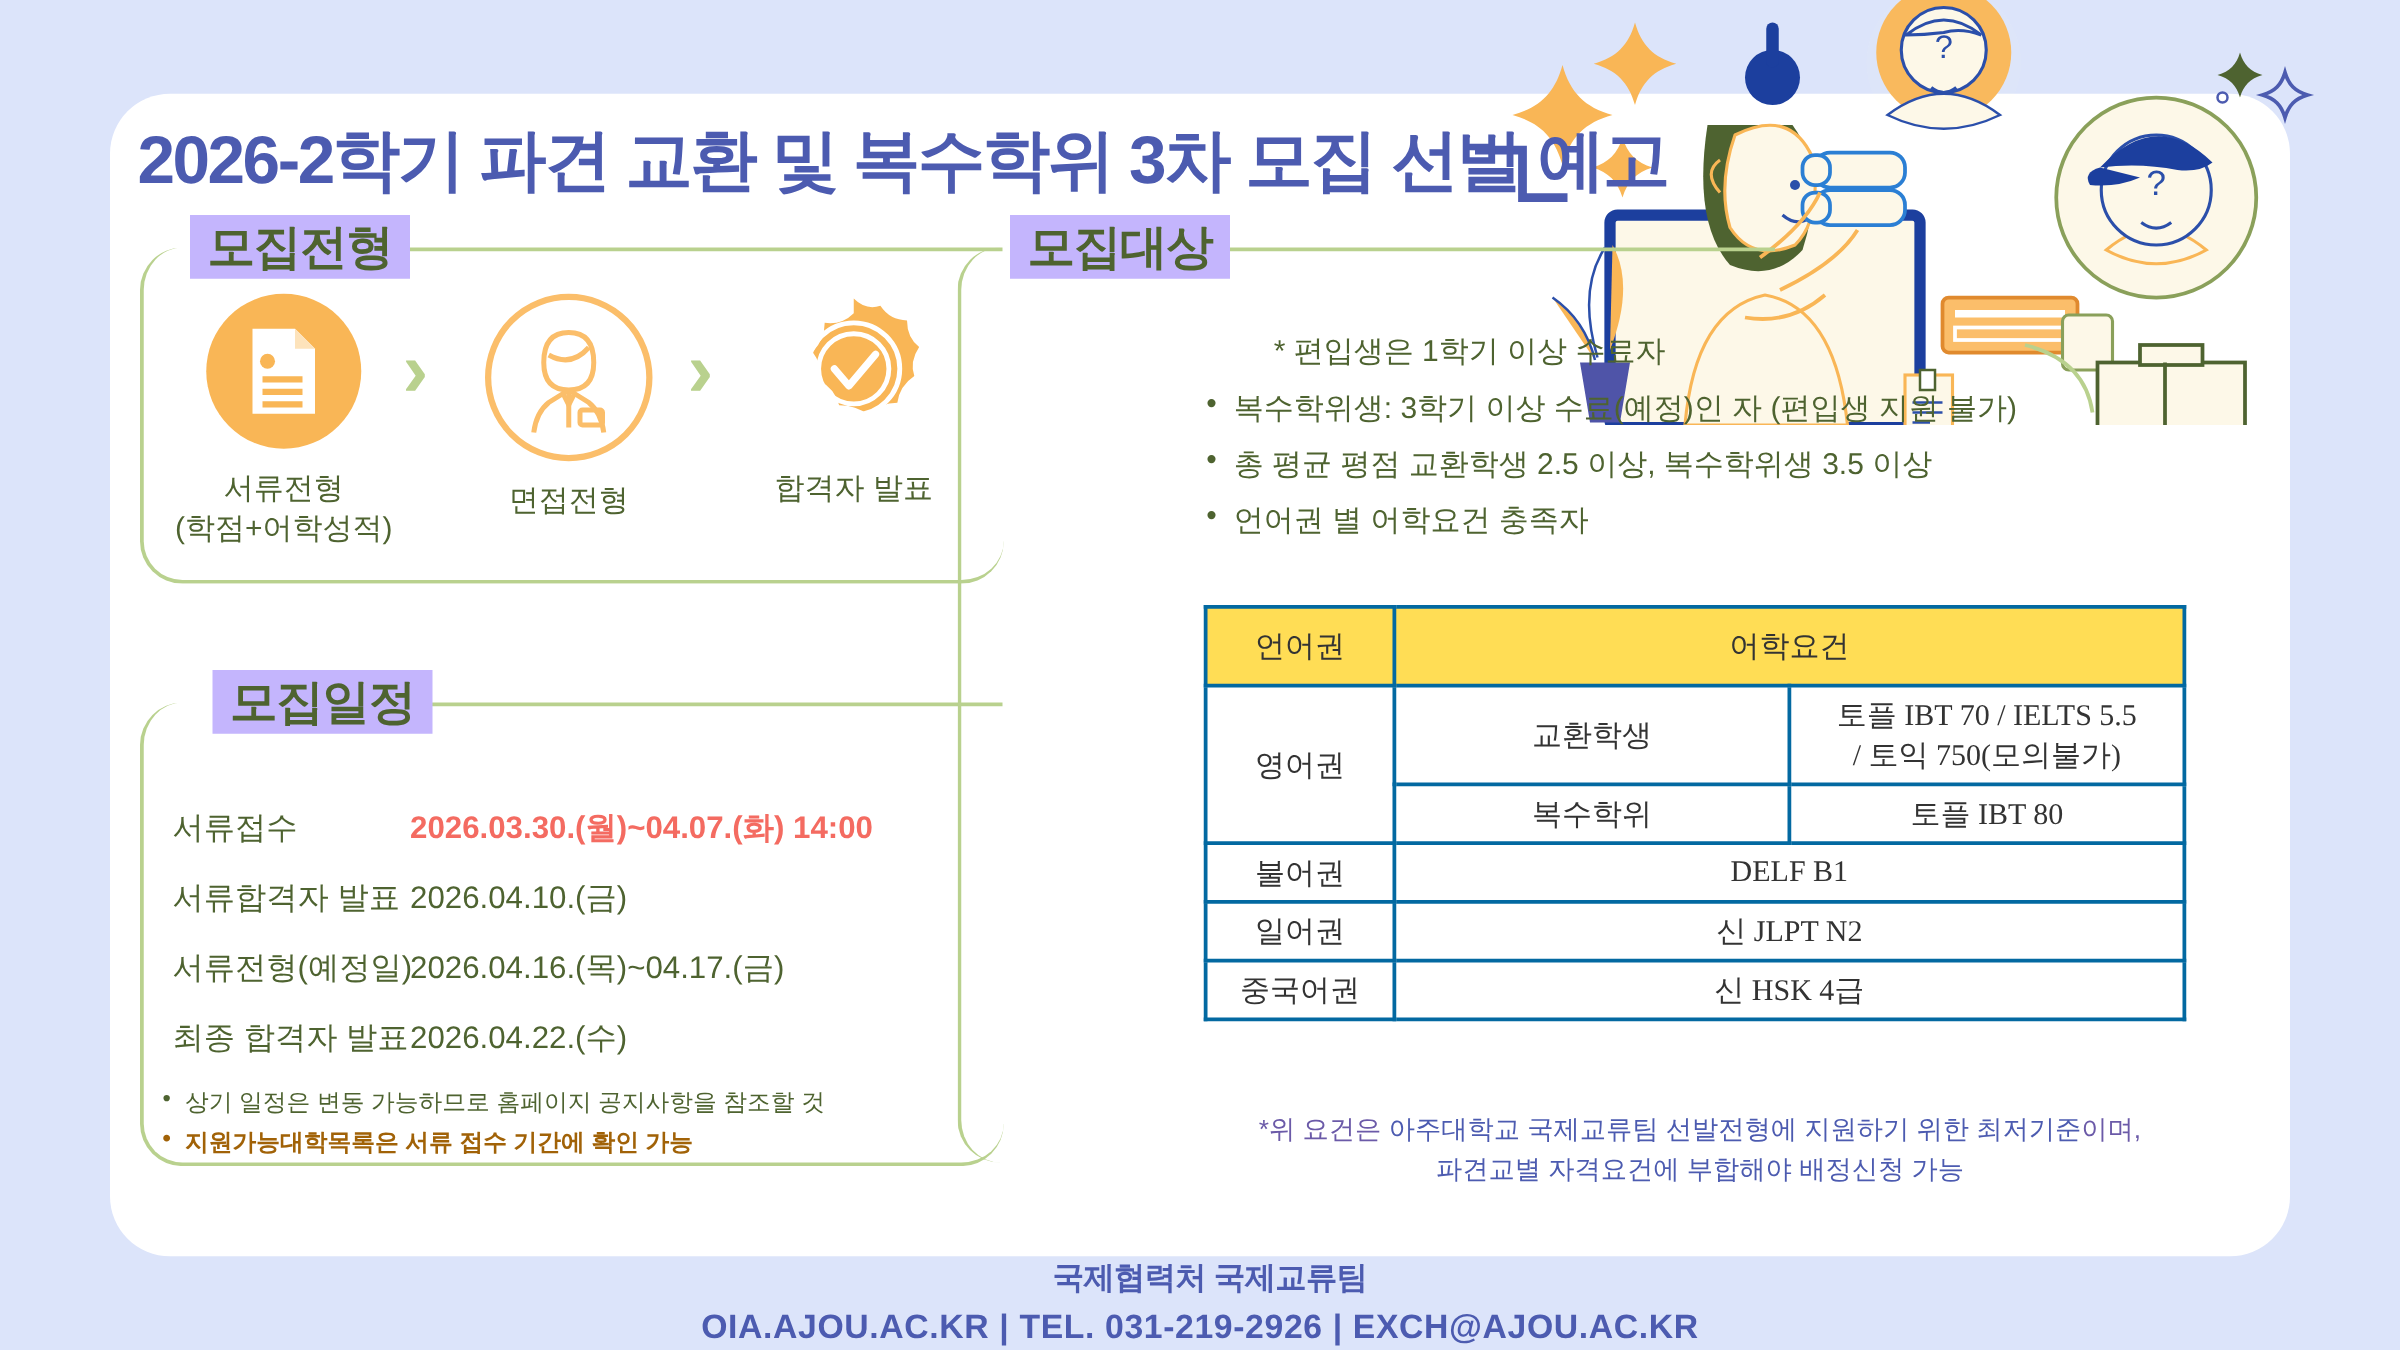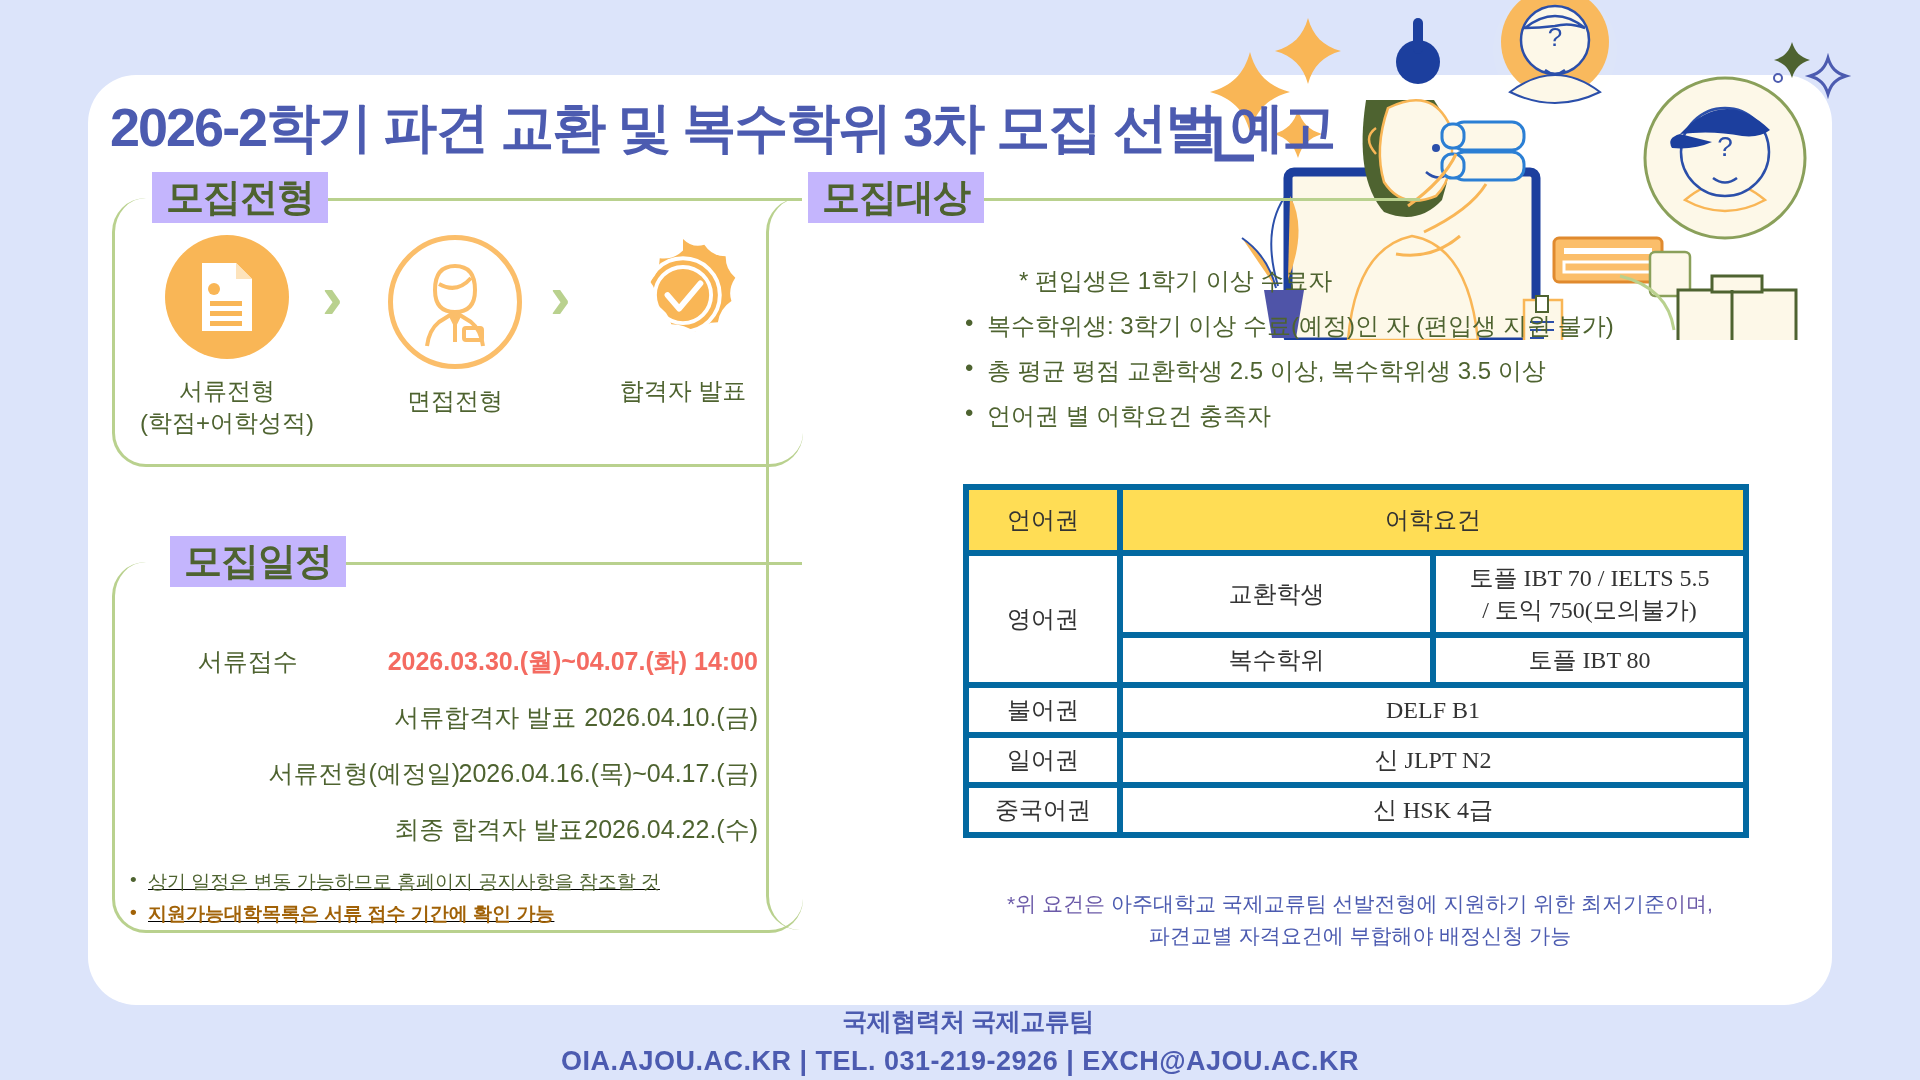--- a/index.html
+++ b/index.html
@@ -44,25 +44,25 @@
   .ic-outline{border:5px solid #fbbe6a;background:#fff;}
   .proc-label{
     margin-top:16px;font-size:24px;color:#4e6330;line-height:1.35;
     white-space:nowrap;
   }
   .chev{
     position:absolute;top:46px;font-size:62px;color:#b9d18e;font-weight:bold;
   }
   
   .sched{position:absolute;left:138px;top:645px;width:620px;}
-  .sched-row{display:flex;align-items:baseline;margin-bottom:23px;justify-content:flex-end;}
+  .sched-row{display:flex;align-items:baseline;margin-bottom:23px;}
   .sched-label{width:190px;font-size:25px;color:#4e6330;white-space:nowrap;}
   .sched-val{font-size:25px;color:#4e6330;white-space:nowrap;}
   .sched-val.hl{color:#f46b61;font-weight:bold;}
-  .sched-notes{margin-top:14px;text-decoration:underline;}
+  .sched-notes{margin-top:14px;}
   .sched-note{
     font-size:19px;color:#4e6330;margin-bottom:6px;white-space:nowrap;
     padding-left:10px;position:relative;
   }
   .sched-note.blue{color:#a16207;font-weight:bold;}
   .sched-note::before{content:"•";position:absolute;left:-8px;}
   
   .rbullets{position:absolute;left:965px;top:265px;width:820px;}
   .rb{
     font-size:24px;color:#4e6330;margin-bottom:13px;
@@ -70,21 +70,21 @@
   }
   .rb::before{content:"•";position:absolute;left:0;top:-1px;}
   .rb.sub{padding-left:54px;}
   .rb.sub::before{content:"";}
   
   .lang-table{
     position:absolute;left:963px;top:484px;width:786px;
     border-collapse:collapse;table-layout:fixed;
   }
   .lang-table th,.lang-table td{
-    border:6px solid #0369a1;text-align:center;color:#333333;
+    border:3px solid #0369a1;text-align:center;color:#333333;
     font-size:24px;font-family:"Liberation Serif", serif;padding:6px 4px;
   }
   .lang-table th{background:#ffdd55;font-weight:normal;height:48px;color:#333;}
   .col-lang{width:140px;}
   .col-type{width:118px;}
   
   .tbl-note{
     position:absolute;left:930px;top:888px;width:860px;text-align:center;
     font-size:21px;line-height:1.5;color:#4c5bb0;font-weight:normal;
   }

